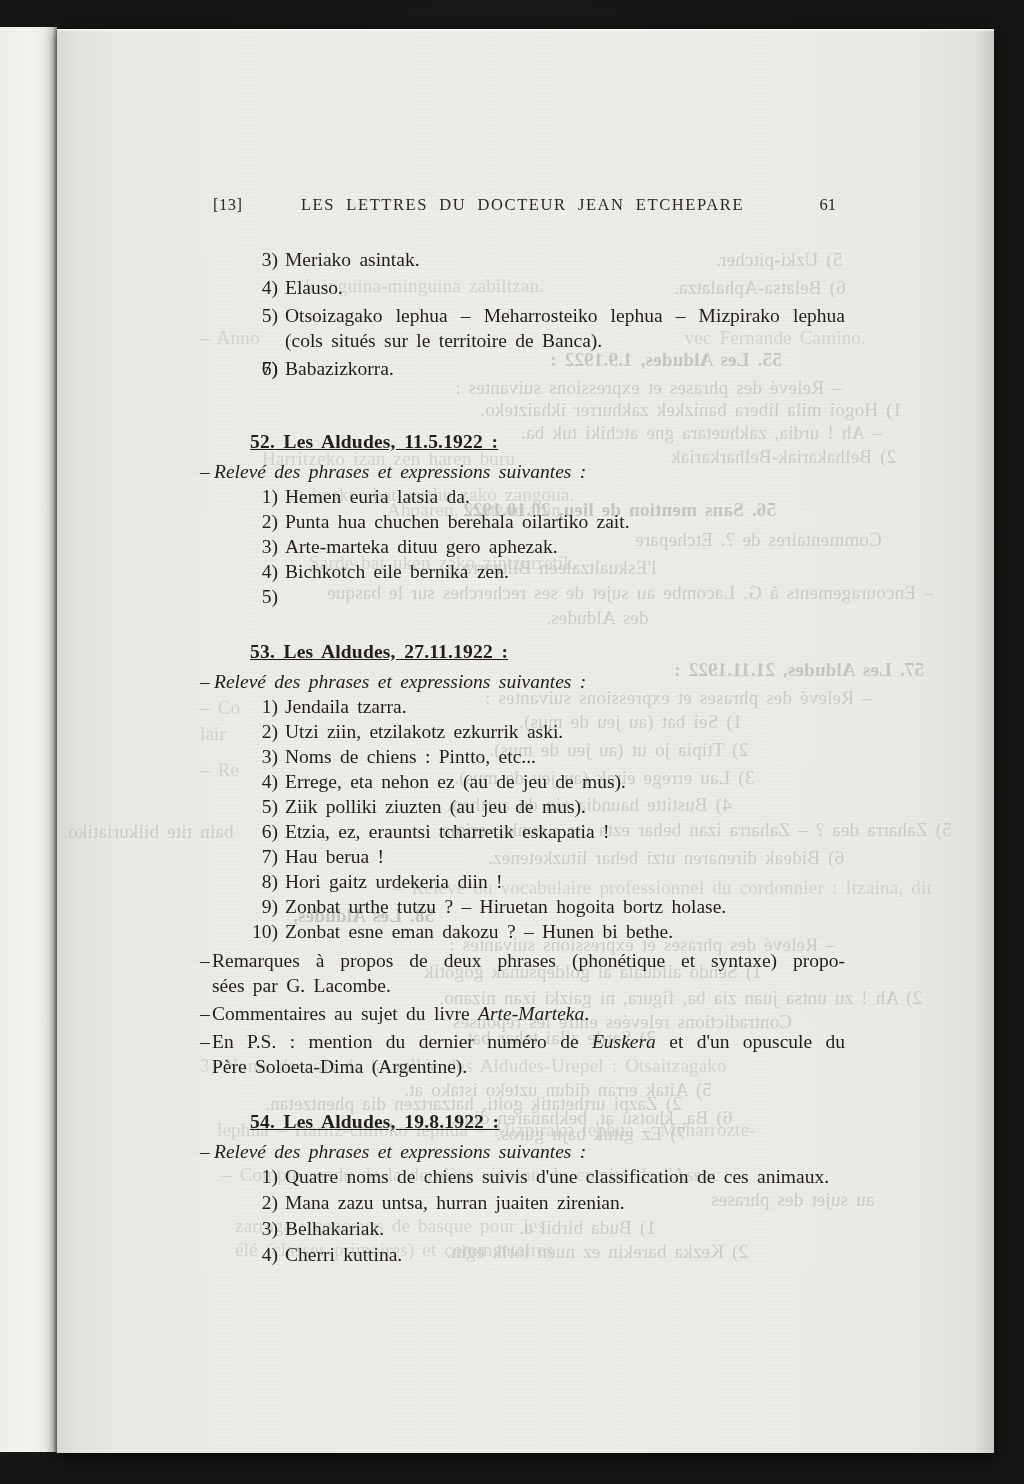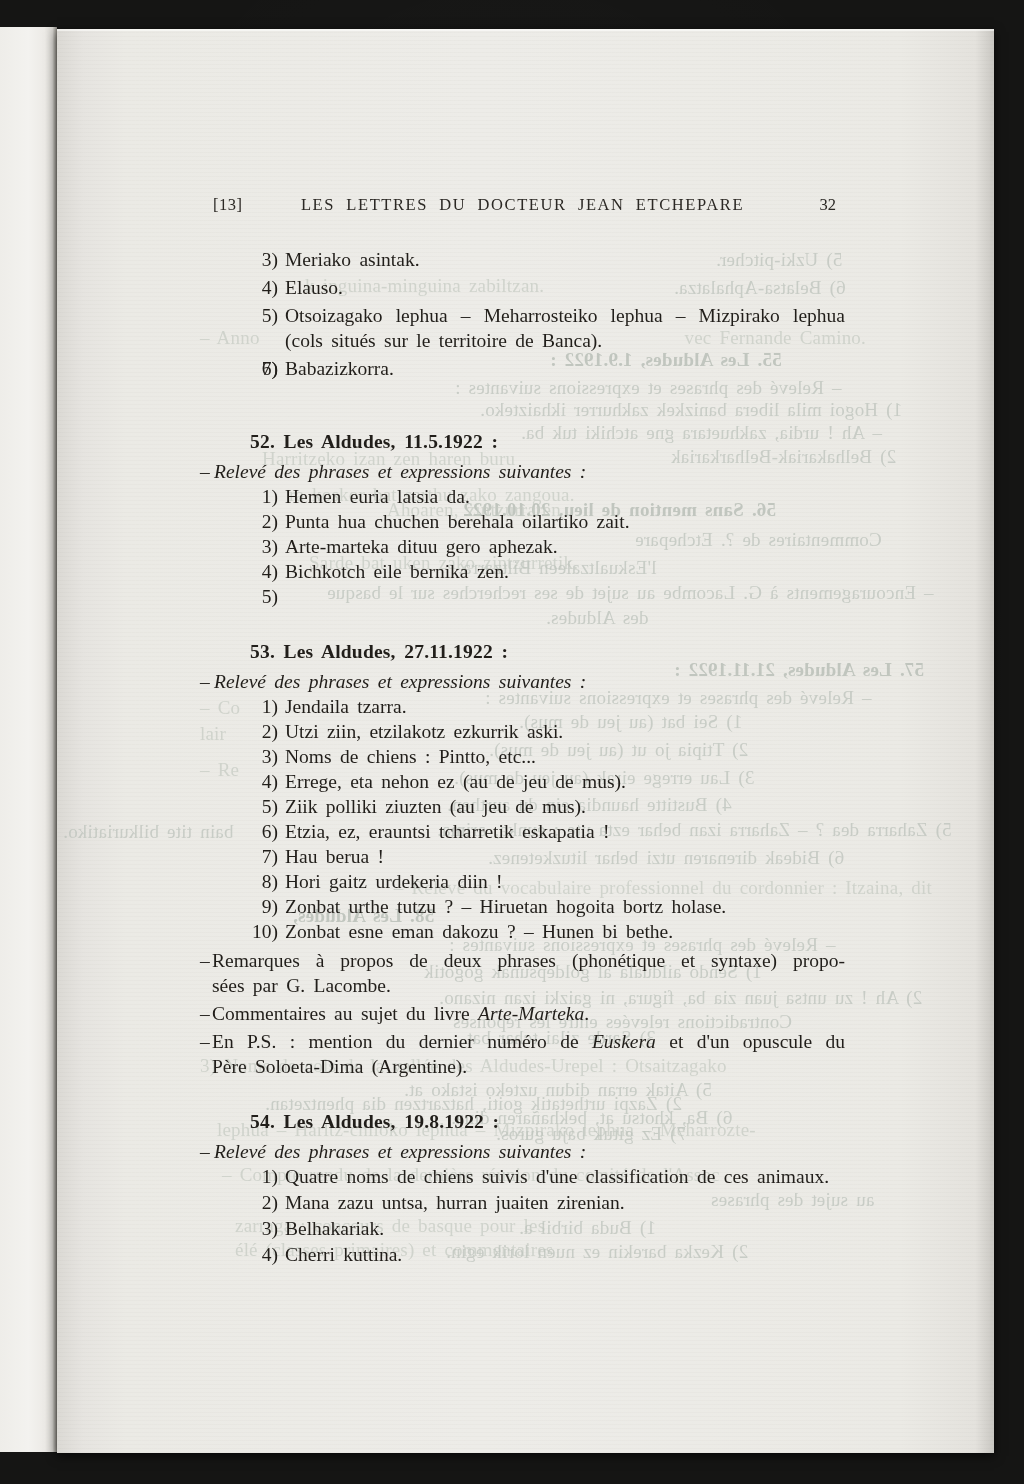--- a/index.html
+++ b/index.html
@@ -51,21 +51,21 @@
     color:#211e1a; font-size:19.5px; word-spacing:3.5px;
   }
   .pg-header { position:absolute; top:166px; left:0; width:100%; height:24px; font-size:16.5px; color:#2b2824; }
   .pg-header .bracket { position:absolute; left:13px; top:0; letter-spacing:.5px; }
   .pg-header .title   { position:absolute; left:0; width:100%; text-align:center; letter-spacing:1.6px; word-spacing:5.5px; }
   .pg-header .pnum    { position:absolute; right:9px; top:0; }
 
   .intro   { position:absolute; top:218px; left:0; width:100%; }
   .intro .item { margin-bottom:3px; }
   .section { position:absolute; left:0; width:100%; }
-  .heading { padding-left:50px; font-weight:bold; line-height:25px; margin-bottom:5px; letter-spacing:.2px; }
+  .heading { padding-left:50px; font-weight:bold; line-height:25px; margin-bottom:5px; letter-spacing:.2px;text-decoration:underline; }
   .releve  { position:relative; padding-left:14px; line-height:25px; }
   .releve .rtext { font-style:italic; }
   .dash    { position:absolute; left:0; top:0; }
   .item    { position:relative; padding-left:85px; line-height:25px; }
   .item .num { position:absolute; left:0; top:0; width:78px; text-align:right; }
   .sec-2 .item { line-height:26px; }
   .ln.jl   { text-align:justify; text-align-last:justify; }
   .notes   { margin-top:4px; }
   .note    { position:relative; padding-left:12px; line-height:25px; margin-top:3px; }
 </style>
@@ -124,21 +124,21 @@
         <span class="bl m" style="top: 1160px; right: 120px;">au sujet des phrases</span>
         <span class="bl rd" style="top: 1186px; left: 178px;">zarraga ; concours de basque pour les</span>
         <span class="bl m" style="top: 1188px; right: 338px;">1) Buda birbil a.</span>
         <span class="bl rd" style="top: 1210px; left: 178px;">élé (classes primaires) et commentaires</span>
         <span class="bl m" style="top: 1212px; right: 246px;">2) Kezka barekin ez nuen lorik egin.</span>
       </div>
     <div class="text-layer">
       <div class="pg-header">
         <span class="bracket">[13]</span>
         <span class="title">LES LETTRES DU DOCTEUR JEAN ETCHEPARE</span>
-        <span class="pnum">32</span>
+        <span class="pnum">61</span>
       </div>
       <div class="intro" id="intro">
           <div class="item">
             <span class="num">3)</span>
             <div class="itext">
               <div class="ln">Meriako asintak.</div>
             </div>
           </div>
           <div class="item">
             <span class="num">4)</span>

